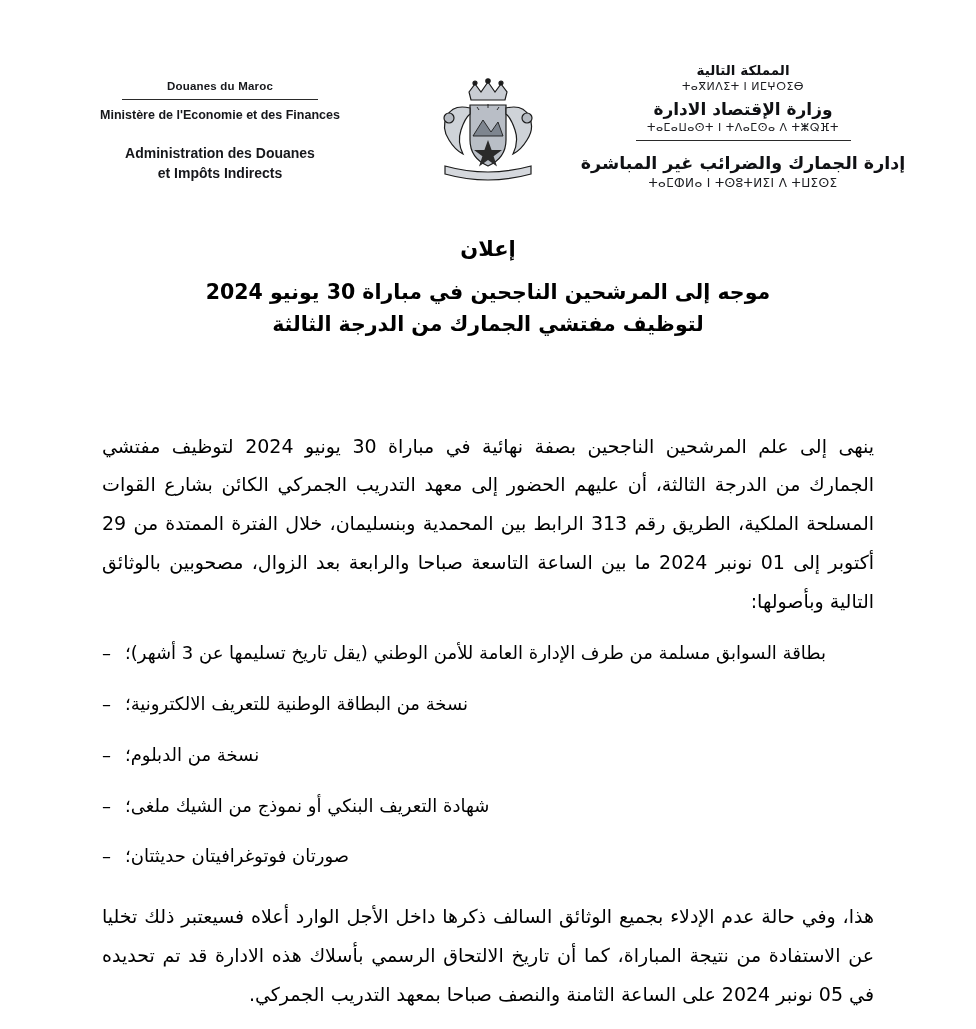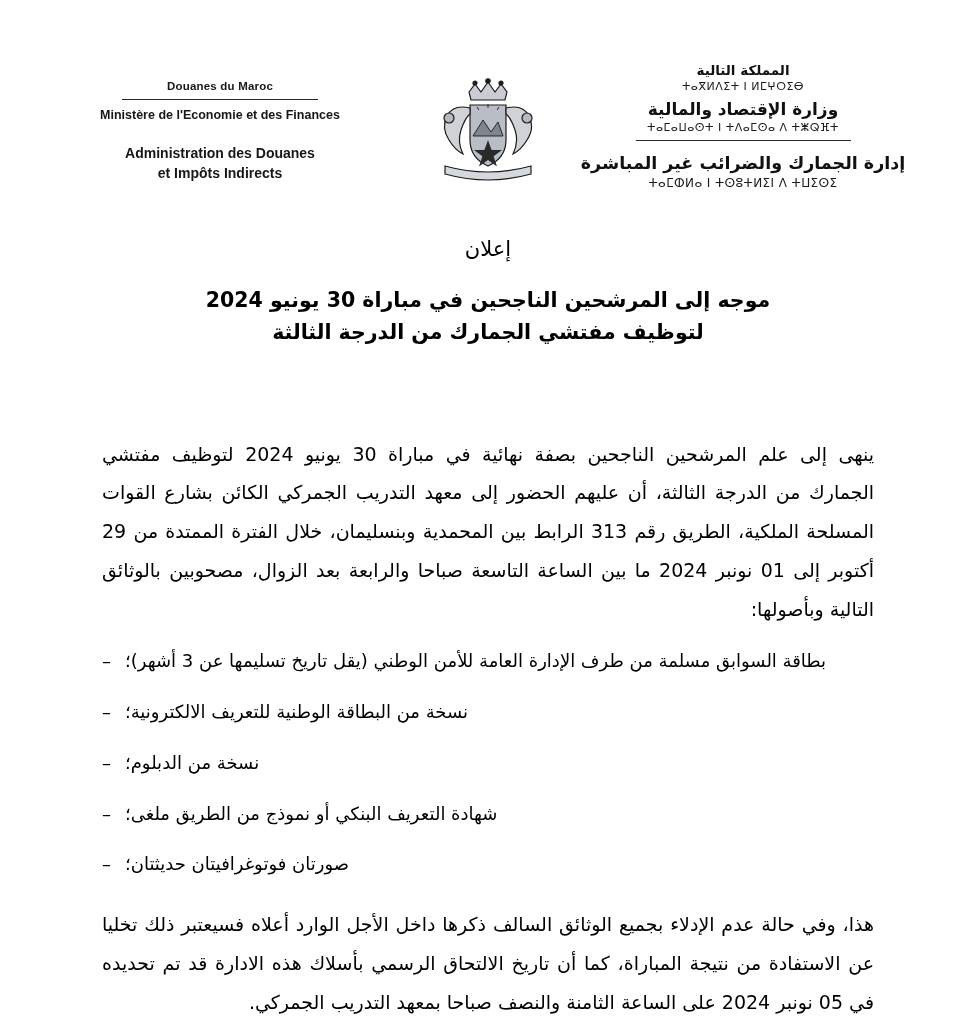--- a/index.html
+++ b/index.html
@@ -117,23 +117,23 @@
 
   
   .title-block {
     margin-top: 12px;
     text-align: center;
     direction: rtl;
     font-family: "DejaVu Sans", sans-serif;
   }
   .title-block .t-main {
     font-size: 21px;
-    font-weight: 400;
+    font-weight: 700;
     letter-spacing: .5px;
-    margin-bottom: 24px;
+    margin-bottom: 16px;
   }
   .title-block .t-line {
     font-size: 20.5px;
     font-weight: 700;
     line-height: 1.55;
     text-align: center;
   }
 
   
   .body-text {
@@ -215,21 +215,21 @@
           <circle cx="114" cy="40" r="5" fill="#b5bac1" stroke="#1b1b1b"></circle>
 
           <path d="M32 88 Q75 100 118 88 L118 96 Q75 108 32 96 Z" fill="#d5d8dd" stroke="#1b1b1b"></path>
         </g>
       </svg>
     </div>
 
     <div class="lh-ar">
       <div class="a1">المملكة التالية</div>
       <div class="tifinagh">ⵜⴰⴳⵍⴷⵉⵜ ⵏ ⵍⵎⵖⵔⵉⴱ</div>
-      <div class="a2">وزارة الإقتصاد والمالية</div>
+      <div class="a2">وزارة الإقتصاد الادارة</div>
       <div class="tifinagh">ⵜⴰⵎⴰⵡⴰⵙⵜ ⵏ ⵜⴷⴰⵎⵙⴰ ⴷ ⵜⵥⵕⴼⵜ</div>
       <div class="rule"></div>
       <div class="a3">إدارة الجمارك والضرائب غير المباشرة</div>
       <div class="tifinagh a3b">ⵜⴰⵎⵀⵍⴰ ⵏ ⵜⵙⵓⵜⵍⵉⵏ ⴷ ⵜⵡⵉⵙⵉ</div>
     </div>
   </div>
 
   <div class="title-block">
     <div class="t-main">إعلان</div>
     <div class="t-line">موجه إلى المرشحين الناجحين في مباراة 30 يونيو 2024</div>
@@ -245,21 +245,21 @@
     </div>
     <div class="doc-item">
       <span class="txt">نسخة من البطاقة الوطنية للتعريف الالكترونية؛</span>
       <span class="dash">–</span>
     </div>
     <div class="doc-item">
       <span class="txt">نسخة من الدبلوم؛</span>
       <span class="dash">–</span>
     </div>
     <div class="doc-item">
-      <span class="txt">شهادة التعريف البنكي أو نموذج من الطريق ملغى؛</span>
+      <span class="txt">شهادة التعريف البنكي أو نموذج من الشيك ملغى؛</span>
       <span class="dash">–</span>
     </div>
     <div class="doc-item">
       <span class="txt">صورتان فوتوغرافيتان حديثتان؛</span>
       <span class="dash">–</span>
     </div>
   </div>
 
   <div class="closing">هذا، وفي حالة عدم الإدلاء بجميع الوثائق السالف ذكرها داخل الأجل الوارد أعلاه فسيعتبر ذلك تخليا عن الاستفادة من نتيجة المباراة، كما أن تاريخ الالتحاق الرسمي بأسلاك هذه الادارة قد تم تحديده في 05 نونبر 2024 على الساعة الثامنة والنصف صباحا بمعهد التدريب الجمركي.</div>
 

